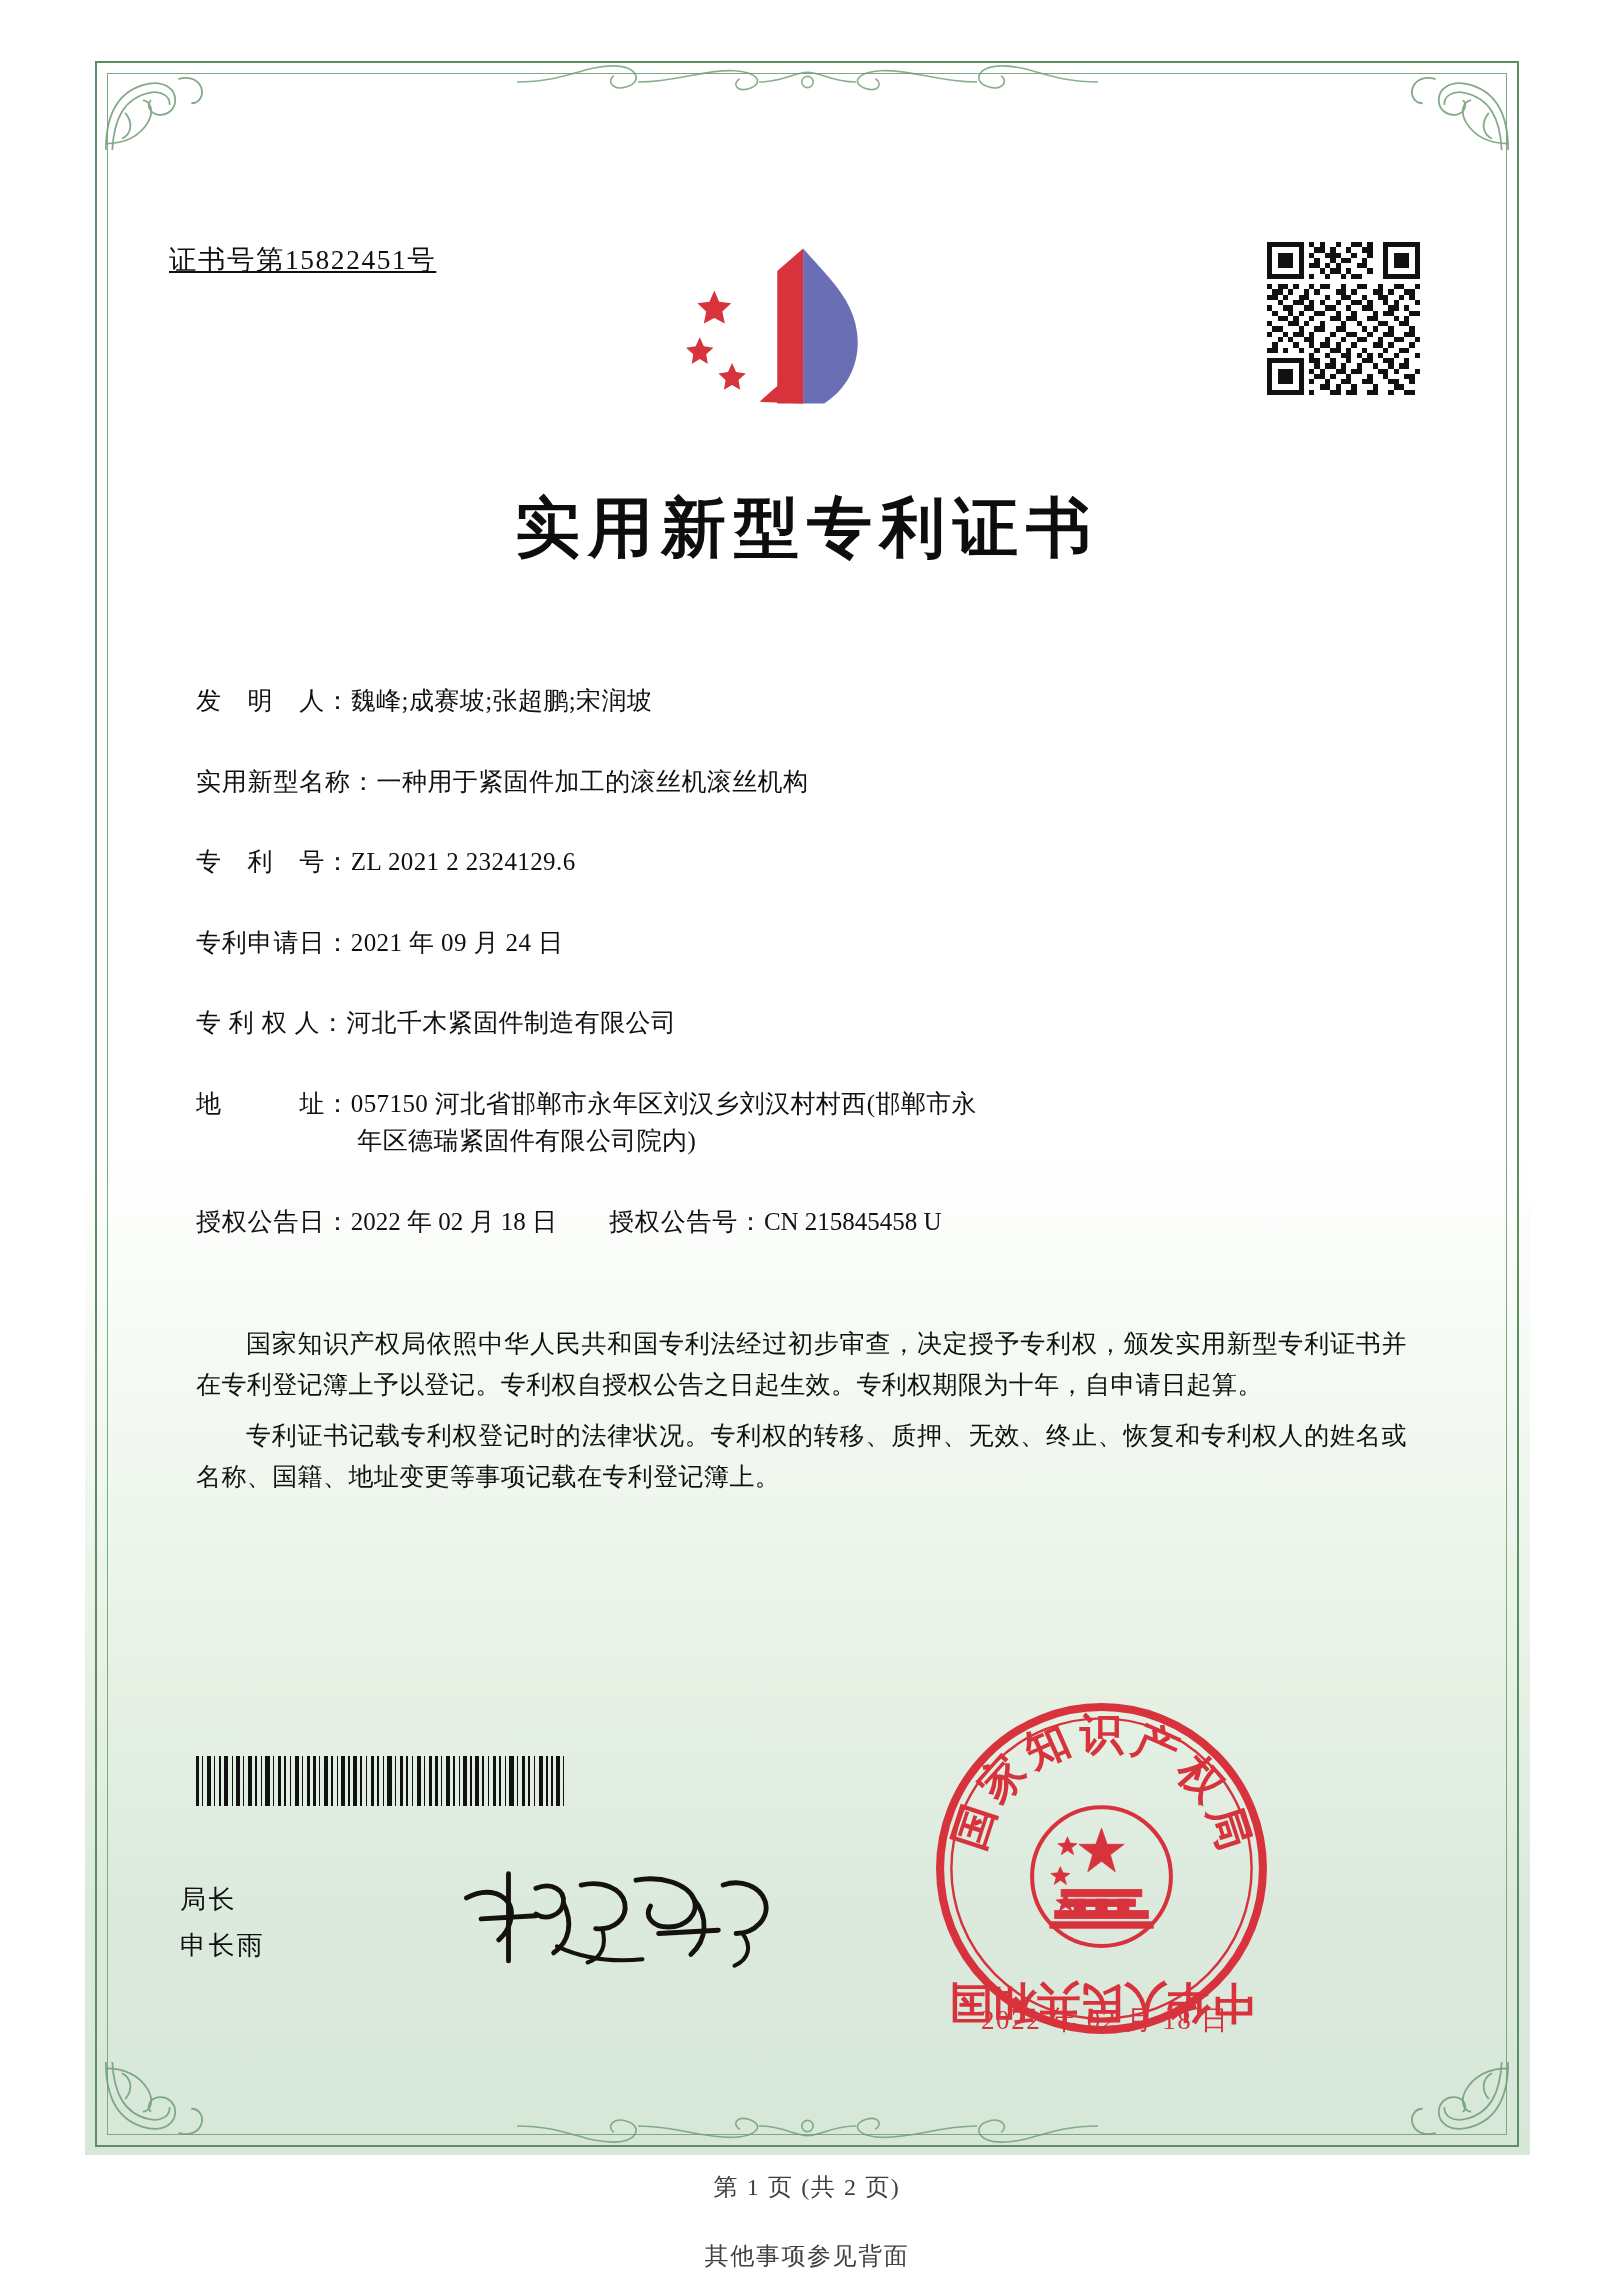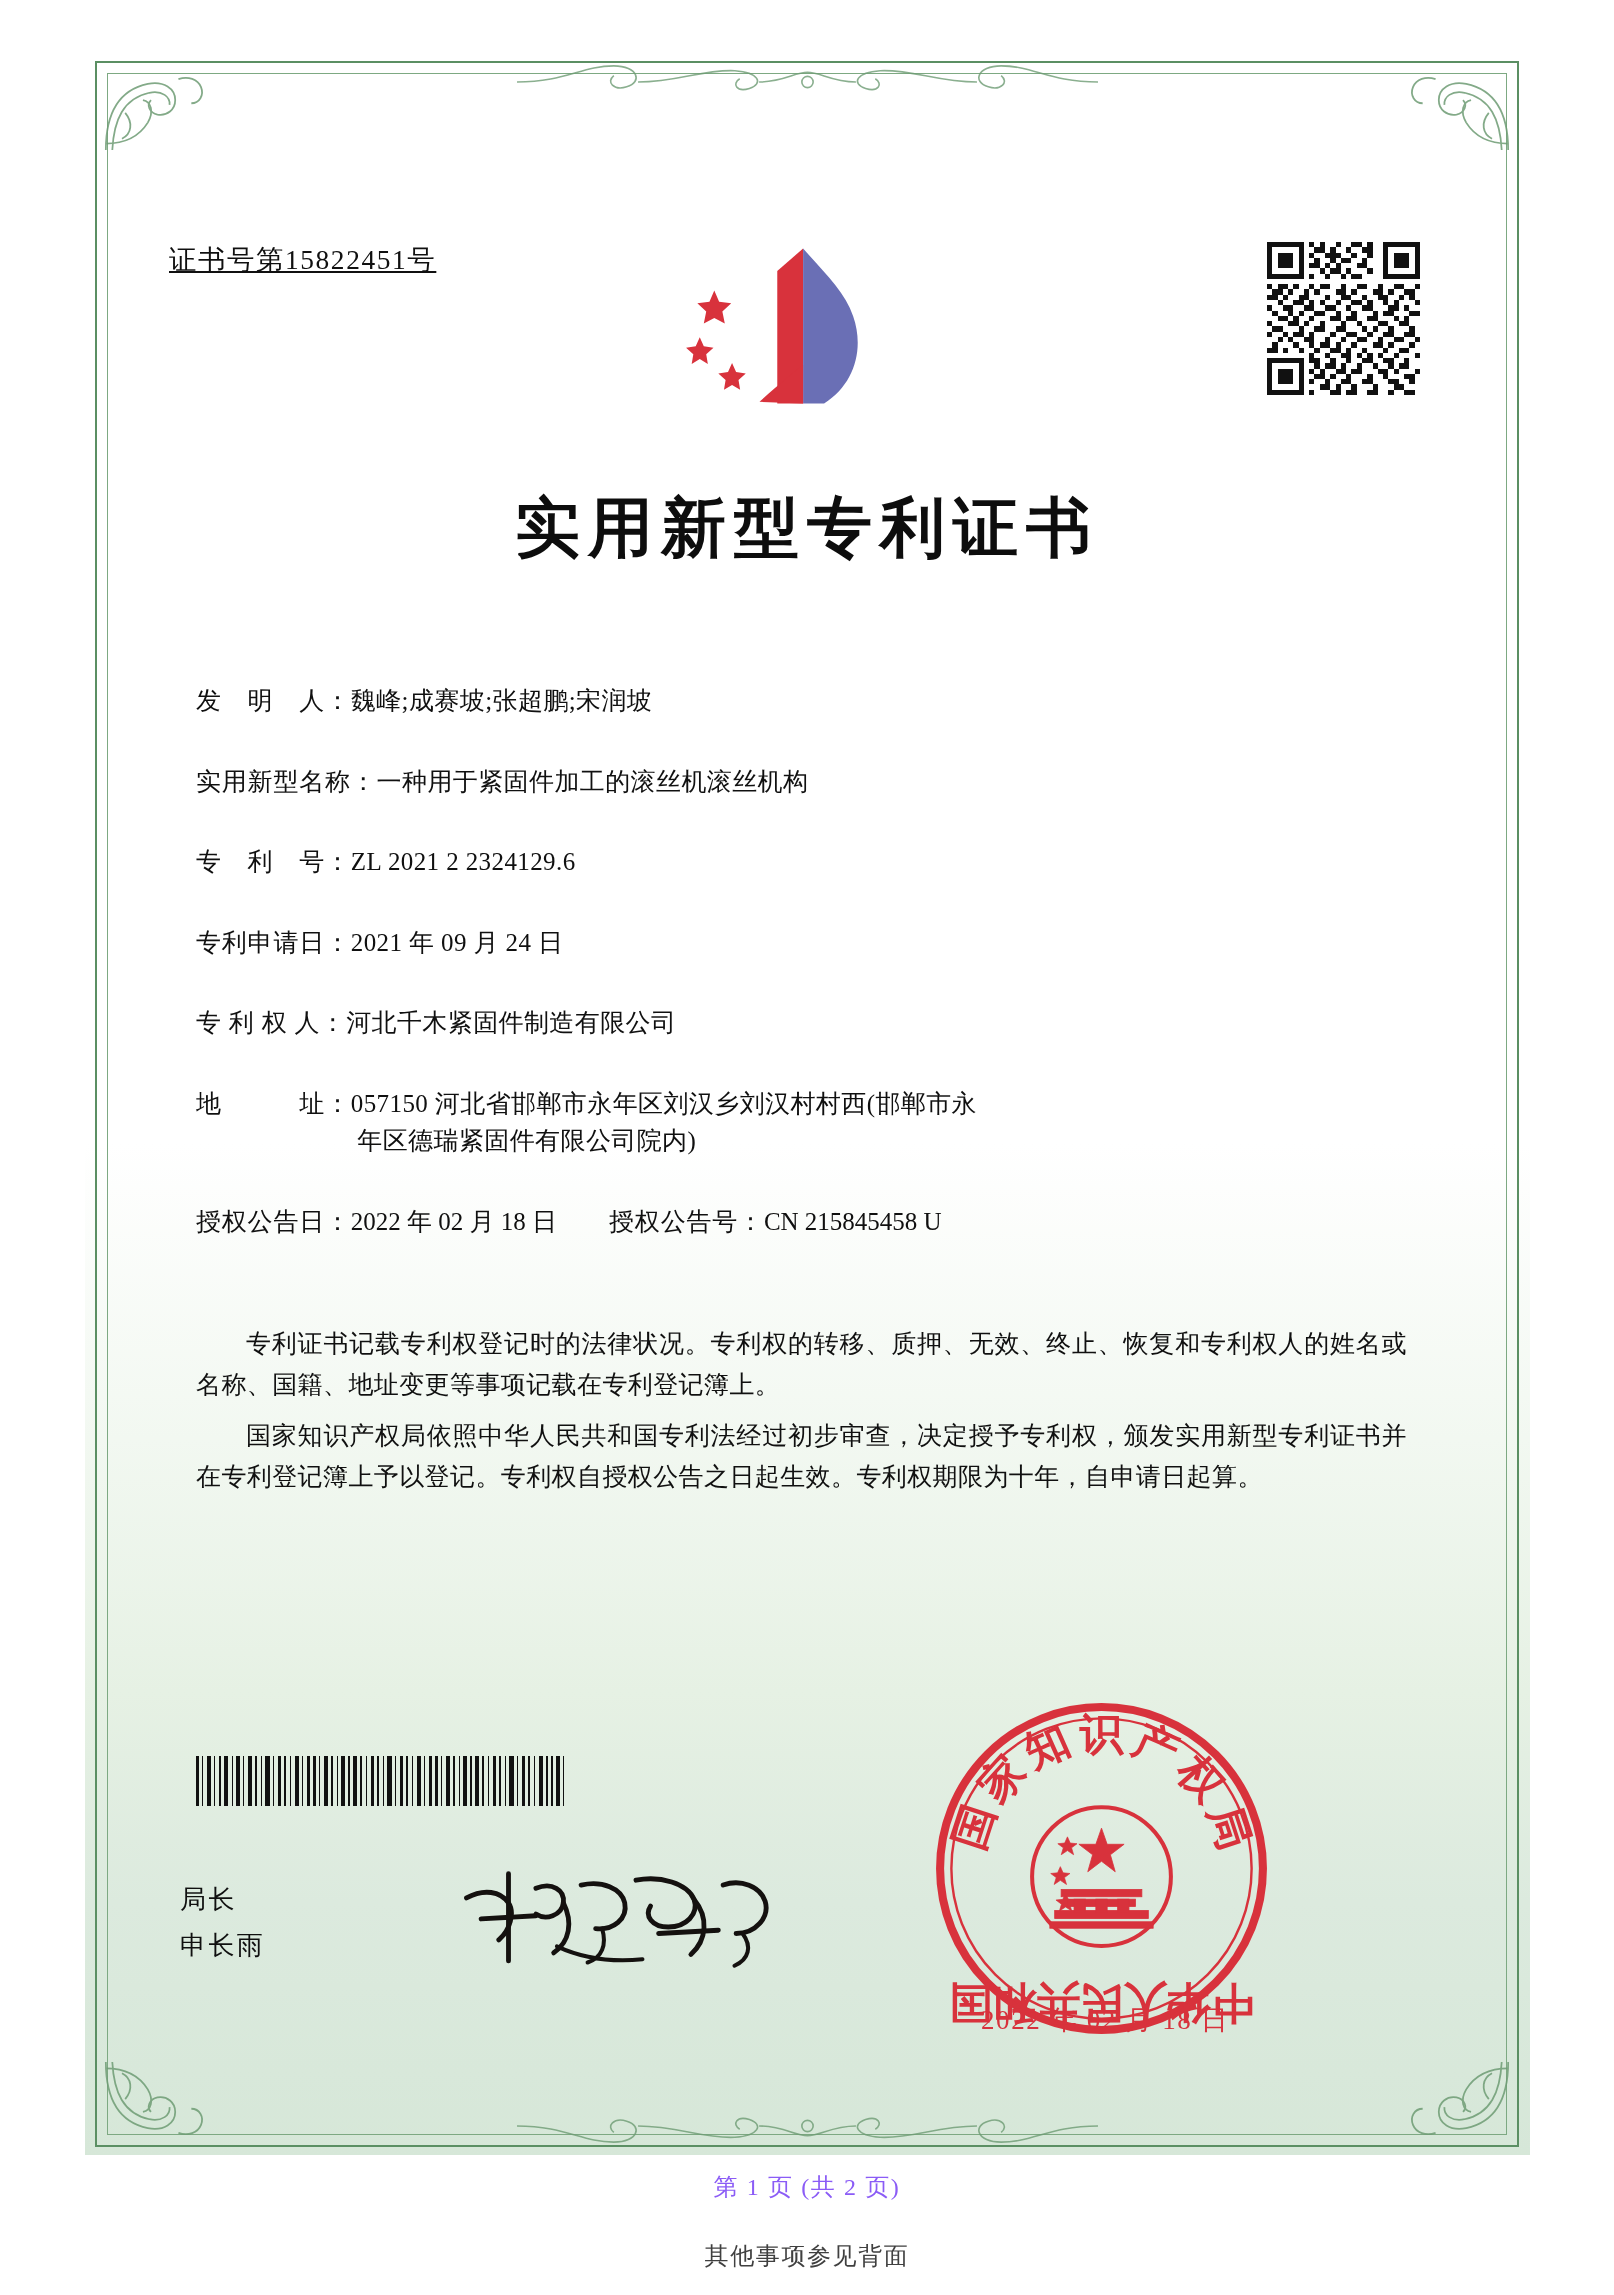--- a/index.html
+++ b/index.html
@@ -208,21 +208,21 @@
     white-space: nowrap;
   }
 
   .page-no {
     position: absolute;
     left: 0;
     right: 0;
     top: 2171px;
     text-align: center;
     font-size: 24px;
-    color: #8b5cf6;
+    color: #404040;
     letter-spacing: 1.6px;
   }
   .footnote {
     position: absolute;
     left: 0;
     right: 0;
     top: 2240px;
     text-align: center;
     font-size: 24px;
     color: #404040;
@@ -571,22 +571,22 @@
       <span class="flabel">授权公告日：</span>
       <span>2022 年 02 月 18 日</span>
       <span class="seg2">
         <span class="flabel">授权公告号：</span>
         <span>CN 215845458 U</span>
       </span>
     </div>
   </div>
 
   <div class="paras">
+    <p>国家知识产权局依照中华人民共和国专利法经过初步审查，决定授予专利权，颁发实用新型专利证书并在专利登记簿上予以登记。专利权自授权公告之日起生效。专利权期限为十年，自申请日起算。</p>
     <p>专利证书记载专利权登记时的法律状况。专利权的转移、质押、无效、终止、恢复和专利权人的姓名或名称、国籍、地址变更等事项记载在专利登记簿上。</p>
-    <p>国家知识产权局依照中华人民共和国专利法经过初步审查，决定授予专利权，颁发实用新型专利证书并在专利登记簿上予以登记。专利权自授权公告之日起生效。专利权期限为十年，自申请日起算。</p>
   </div>
 
   <div class="barcode">
     <svg viewBox="0 0 500 62" shape-rendering="crispEdges">
       <g fill="#111111">
         <rect x="0" y="0" width="4" height="62"></rect>
           <rect x="7" y="0" width="2" height="62"></rect>
         <rect x="13" y="0" width="5" height="62"></rect>
           <rect x="22" y="0" width="2" height="62"></rect>
         <rect x="28" y="0" width="3" height="62"></rect>

